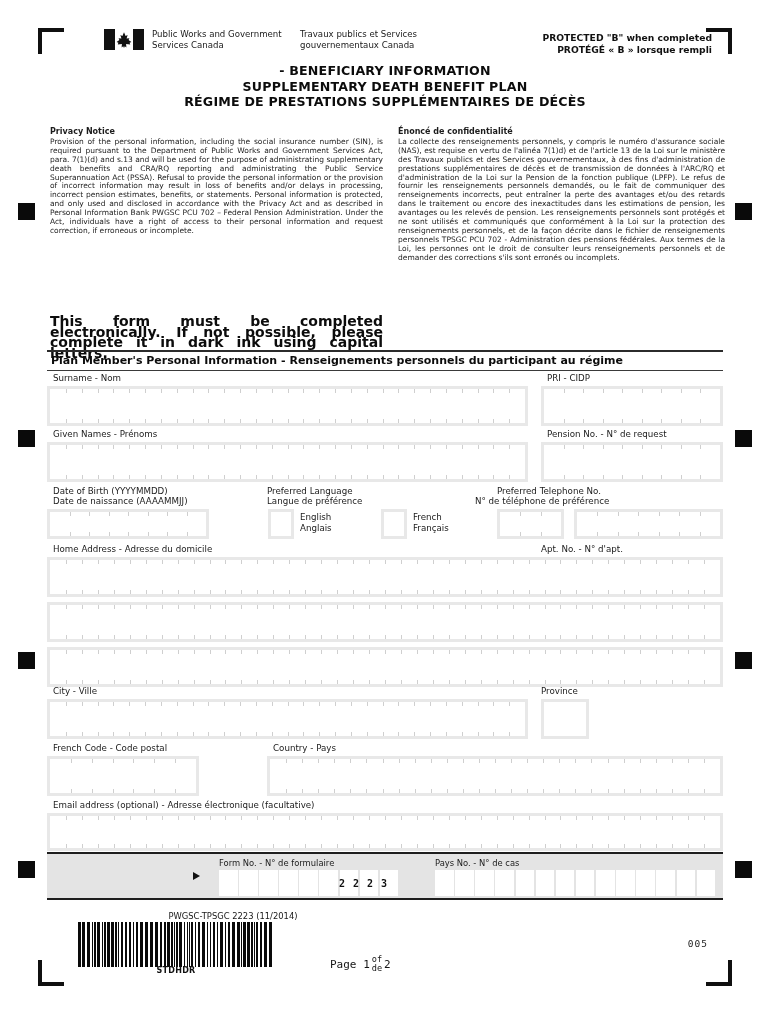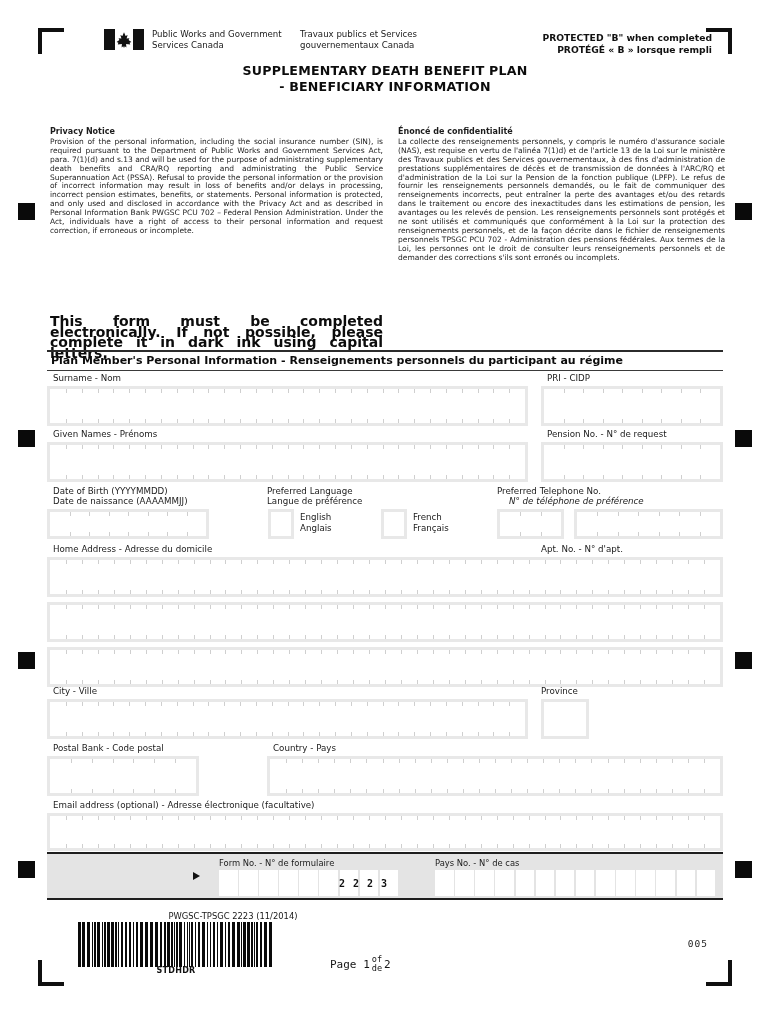--- a/index.html
+++ b/index.html
@@ -126,22 +126,23 @@
     <path d="M20 3.2 L21.6 6.9 L23.6 5.9 L22.6 9.6 L25.4 9.2 L24.6 11.1 L27.4 13.1 L25.6 13.7 L26.2 15.6 L22.1 14.9 L22.4 18.4 L20.8 17.3 L20 18.9 L19.2 17.3 L17.6 18.4 L17.9 14.9 L13.8 15.6 L14.4 13.7 L12.6 13.1 L15.4 11.1 L14.6 9.2 L17.4 9.6 L16.4 5.9 L18.4 6.9 Z" fill="#111"></path>
   </svg>
   <div class="dept en">Public Works and Government Services Canada</div>
   <div class="dept fr">Travaux publics et Services gouvernementaux Canada</div>
   <div class="protected">
     <div>PROTECTED "B" when completed</div>
     <div>PROTÉGÉ « B » lorsque rempli</div>
   </div>
 
   <div class="title">
+    <div>- BENEFICIARY INFORMATION</div>
     <div>SUPPLEMENTARY DEATH BENEFIT PLAN</div>
-    <div>- BENEFICIARY INFORMATION</div>
+    <div>RÉGIME DE PRESTATIONS SUPPLÉMENTAIRES DE DÉCÈS</div>
   </div>
 
   <div class="privacy en">
     <span class="h">Privacy Notice</span><span>Provision of the personal information, including the social insurance number (SIN), is required pursuant to the Department of Public Works and Government Services Act, para. 7(1)(d) and s.13 and will be used for the purpose of administrating supplementary death benefits and CRA/RQ reporting and administrating the Public Service Superannuation Act (PSSA). Refusal to provide the personal information or the provision of incorrect information may result in loss of benefits and/or delays in processing, incorrect pension estimates, benefits, or statements. Personal information is protected, and only used and disclosed in accordance with the Privacy Act and as described in Personal Information Bank PWGSC PCU 702 – Federal Pension Administration. Under the Act, individuals have a right of access to their personal information and request correction, if erroneous or incomplete.</span>
   </div>
   <div class="privacy fr">
     <span class="h">Énoncé de confidentialité</span><span>La collecte des renseignements personnels, y compris le numéro d'assurance sociale (NAS), est requise en vertu de l'alinéa 7(1)d) et de l'article 13 de la Loi sur le ministère des Travaux publics et des Services gouvernementaux, à des fins d'administration de prestations supplémentaires de décès et de transmission de données à l'ARC/RQ et d'administration de la Loi sur la Pension de la fonction publique (LPFP). Le refus de fournir les renseignements personnels demandés, ou le fait de communiquer des renseignements incorrects, peut entraîner la perte des avantages et/ou des retards dans le traitement ou encore des inexactitudes dans les estimations de pension, les avantages ou les relevés de pension. Les renseignements personnels sont protégés et ne sont utilisés et communiqués que conformément à la Loi sur la protection des renseignements personnels, et de la façon décrite dans le fichier de renseignements personnels TPSGC PCU 702 - Administration des pensions fédérales. Aux termes de la Loi, les personnes ont le droit de consulter leurs renseignements personnels et de demander des corrections s'ils sont erronés ou incomplets.</span>
   </div>
 
   <div class="instr en">This form must be completed electronically. If not possible, please complete it in dark ink using capital letters.</div>
@@ -354,21 +355,21 @@
 
   <div class="chkbox" style="left:381px;top:509px;width:26px;height:30px;">
       <div class="inner"></div>
     </div>
   <div class="chklbl" style="left:413px;top:512px;">
     <div>French</div>
     <div>Français</div>
   </div>
 
   <div class="lbl" style="left:497px;top:486px;">Preferred Telephone No.</div>
-  <div class="lbl" style="left:509px;top:496px;font-style:italic;">N° de téléphone de préférence</div>
+  <div class="lbl" style="left:475px;top:496px;">N° de téléphone de préférence</div>
   <div class="comb" style="left:497px;top:509px;width:67px;height:30px;">
       <div class="inner">
         <i class="t" style="left: 33.3333%;"></i>
         <i class="b" style="left: 33.3333%;"></i>
         <i class="t" style="left: 66.6667%;"></i>
         <i class="b" style="left: 66.6667%;"></i>
       </div>
     </div>
   <div class="comb" style="left:574px;top:509px;width:149px;height:30px;">
       <div class="inner">
@@ -709,21 +710,21 @@
         <i class="b" style="left: 93.3333%;"></i>
         <i class="t" style="left: 96.6667%;"></i>
         <i class="b" style="left: 96.6667%;"></i>
       </div>
     </div>
   <div class="lbl" style="left:541px;top:686px;">Province</div>
   <div class="boxf" style="left:541px;top:699px;width:48px;height:40px;">
       <div class="inner"></div>
     </div>
 
-  <div class="lbl" style="left:53px;top:743px;">Postal Bank - Code postal</div>
+  <div class="lbl" style="left:53px;top:743px;">French Code - Code postal</div>
   <div class="comb" style="left:47px;top:756px;width:152px;height:40px;">
       <div class="inner">
         <i class="t" style="left: 14.2857%;"></i>
         <i class="b" style="left: 14.2857%;"></i>
         <i class="t" style="left: 28.5714%;"></i>
         <i class="b" style="left: 28.5714%;"></i>
         <i class="t" style="left: 42.8571%;"></i>
         <i class="b" style="left: 42.8571%;"></i>
         <i class="t" style="left: 57.1429%;"></i>
         <i class="b" style="left: 57.1429%;"></i>

